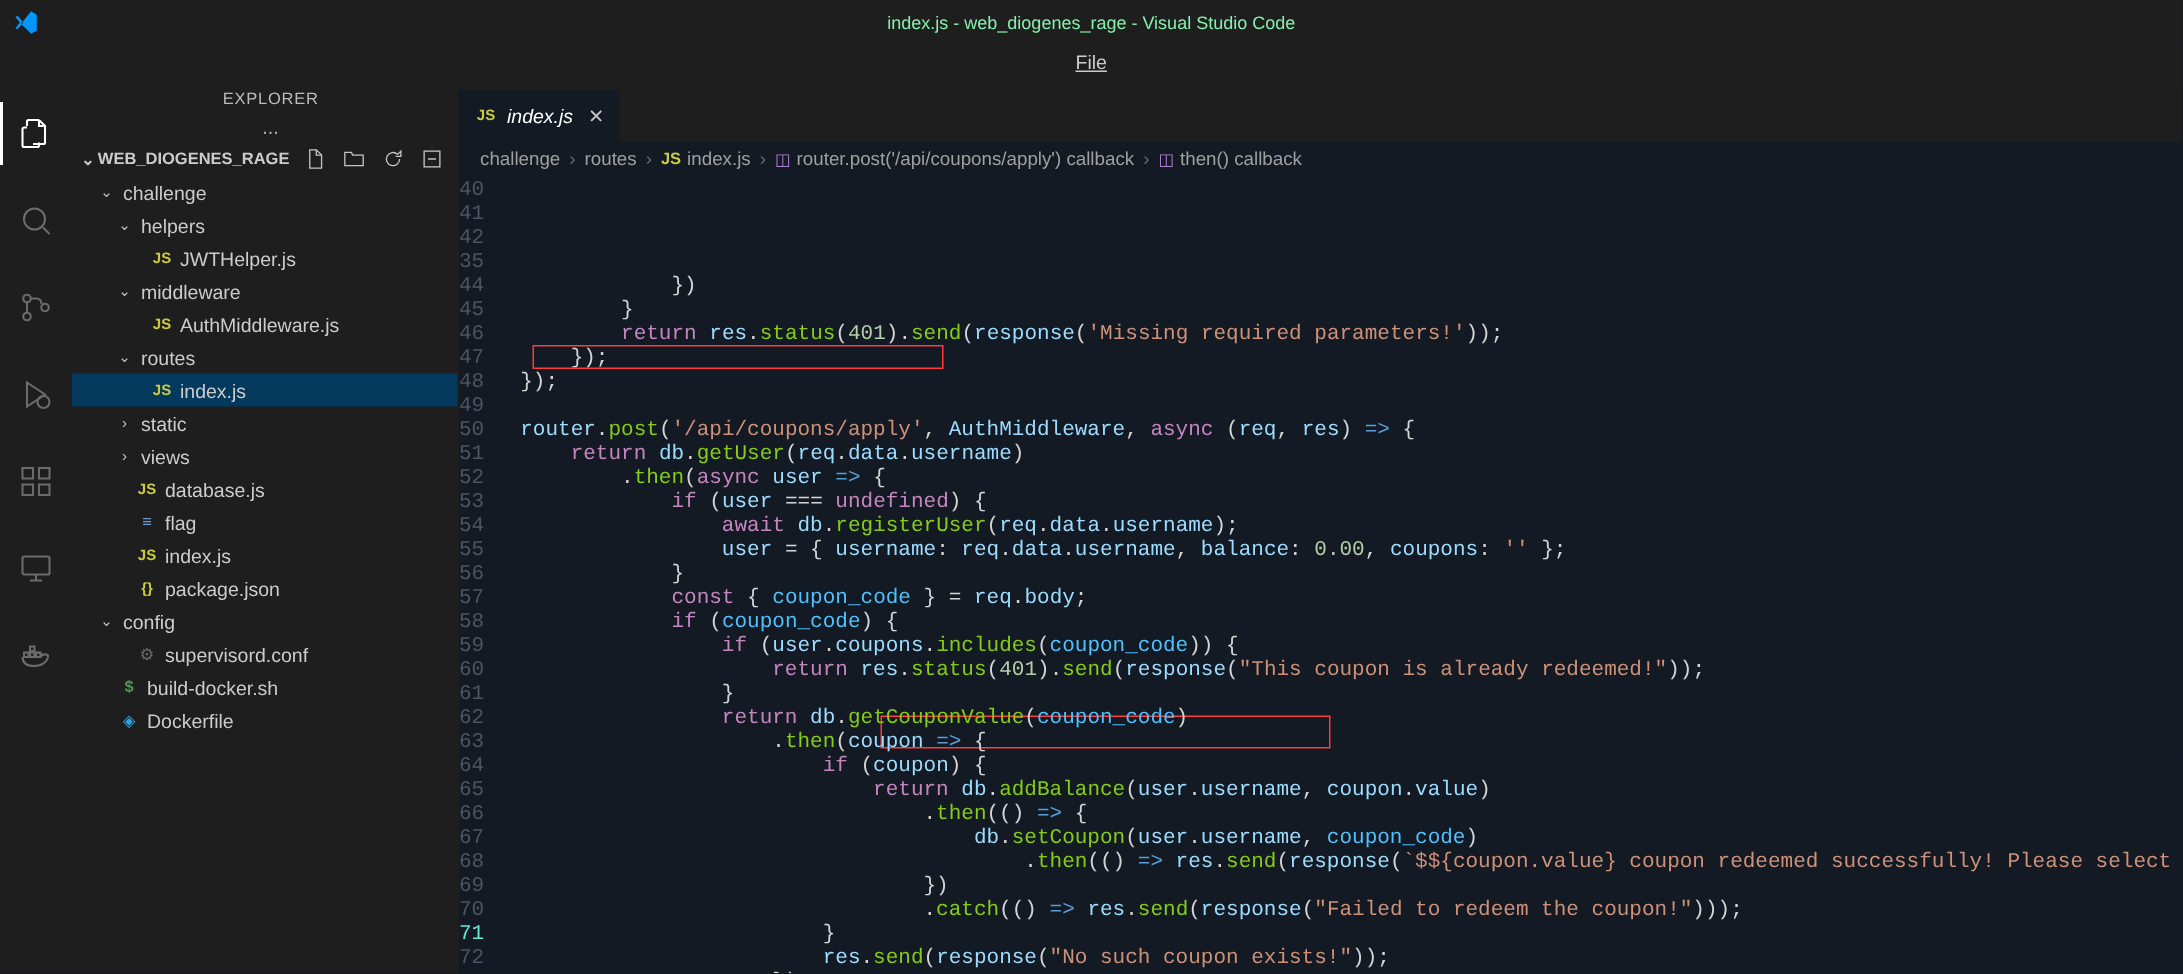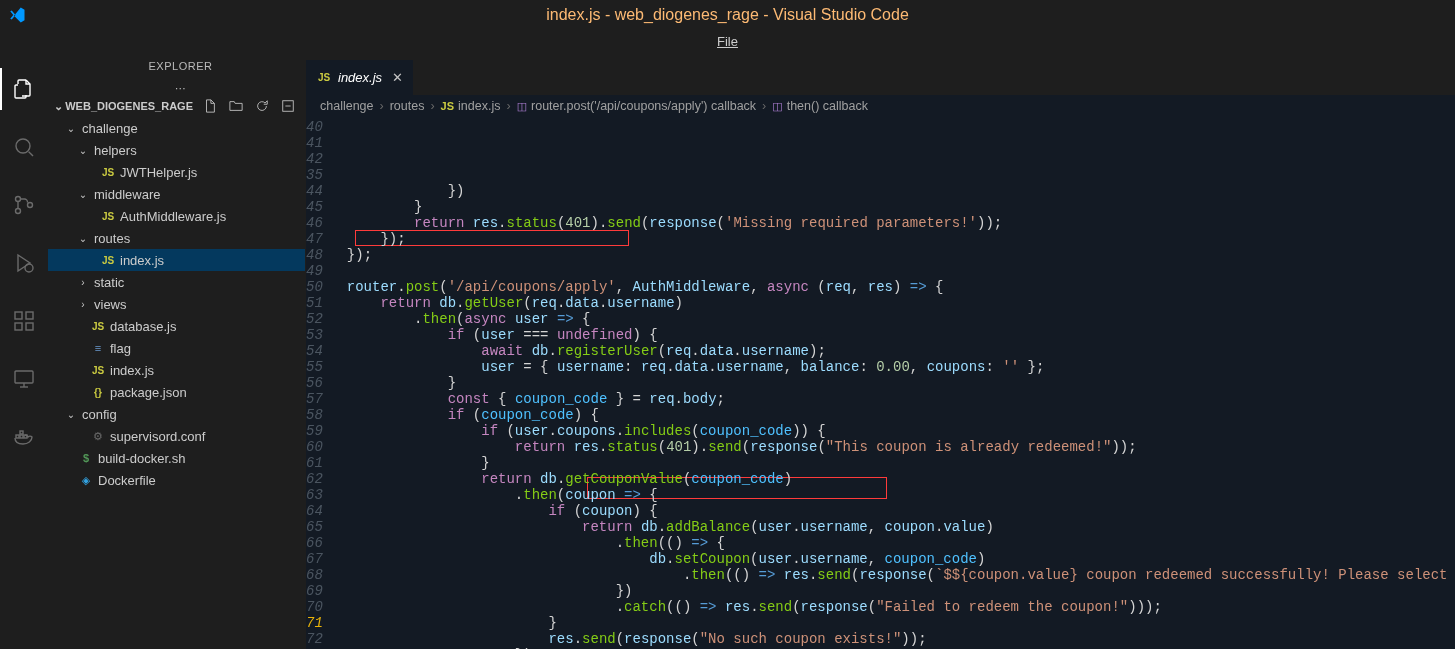--- a/index.html
+++ b/index.html
@@ -20,22 +20,22 @@
     display: flex;
     align-items: center;
     padding: 0 8px;
     position: relative;
   }
   .title-bar .app-icon { width:18px; height:18px; }
   .title-bar .title {
     position: absolute;
     left: 50%;
     transform: translateX(-50%);
-    color: #fdba74;
-    font-size: 16px;
+    color: #86efac;
+    font-size: 12px;
   }
   .menu-bar {
     height: 30px;
     display: flex;
     align-items: center;
     padding: 0 6px;
     gap: 0;
     flex-direction: column;
   }
   .menu-item { padding: 4px 8px; color: #cccccc; font-size: 13px; cursor: default; }
@@ -169,22 +169,22 @@
     position: relative;
   }
   .gutter {
     width: 48px;
     text-align: right;
     color: #4b5560;
     padding-right: 16px;
     padding-top: 2px;
     user-select:none;
   }
-  .gutter .ln { height:16px;font-style:italic; }
-  .gutter .ln.current { color:#eab308; }
+  .gutter .ln { height:16px; }
+  .gutter .ln.current { color:#5eead4; }
   .code {
     flex:1;
     padding-top: 2px;
     padding-left: 8px;
     white-space: pre;
     position: relative;
   }
   .code-line { height:16px; position: relative;}
   .tok-kw { color:#c586c0; }
   .tok-fn { color:#84cc16; }

